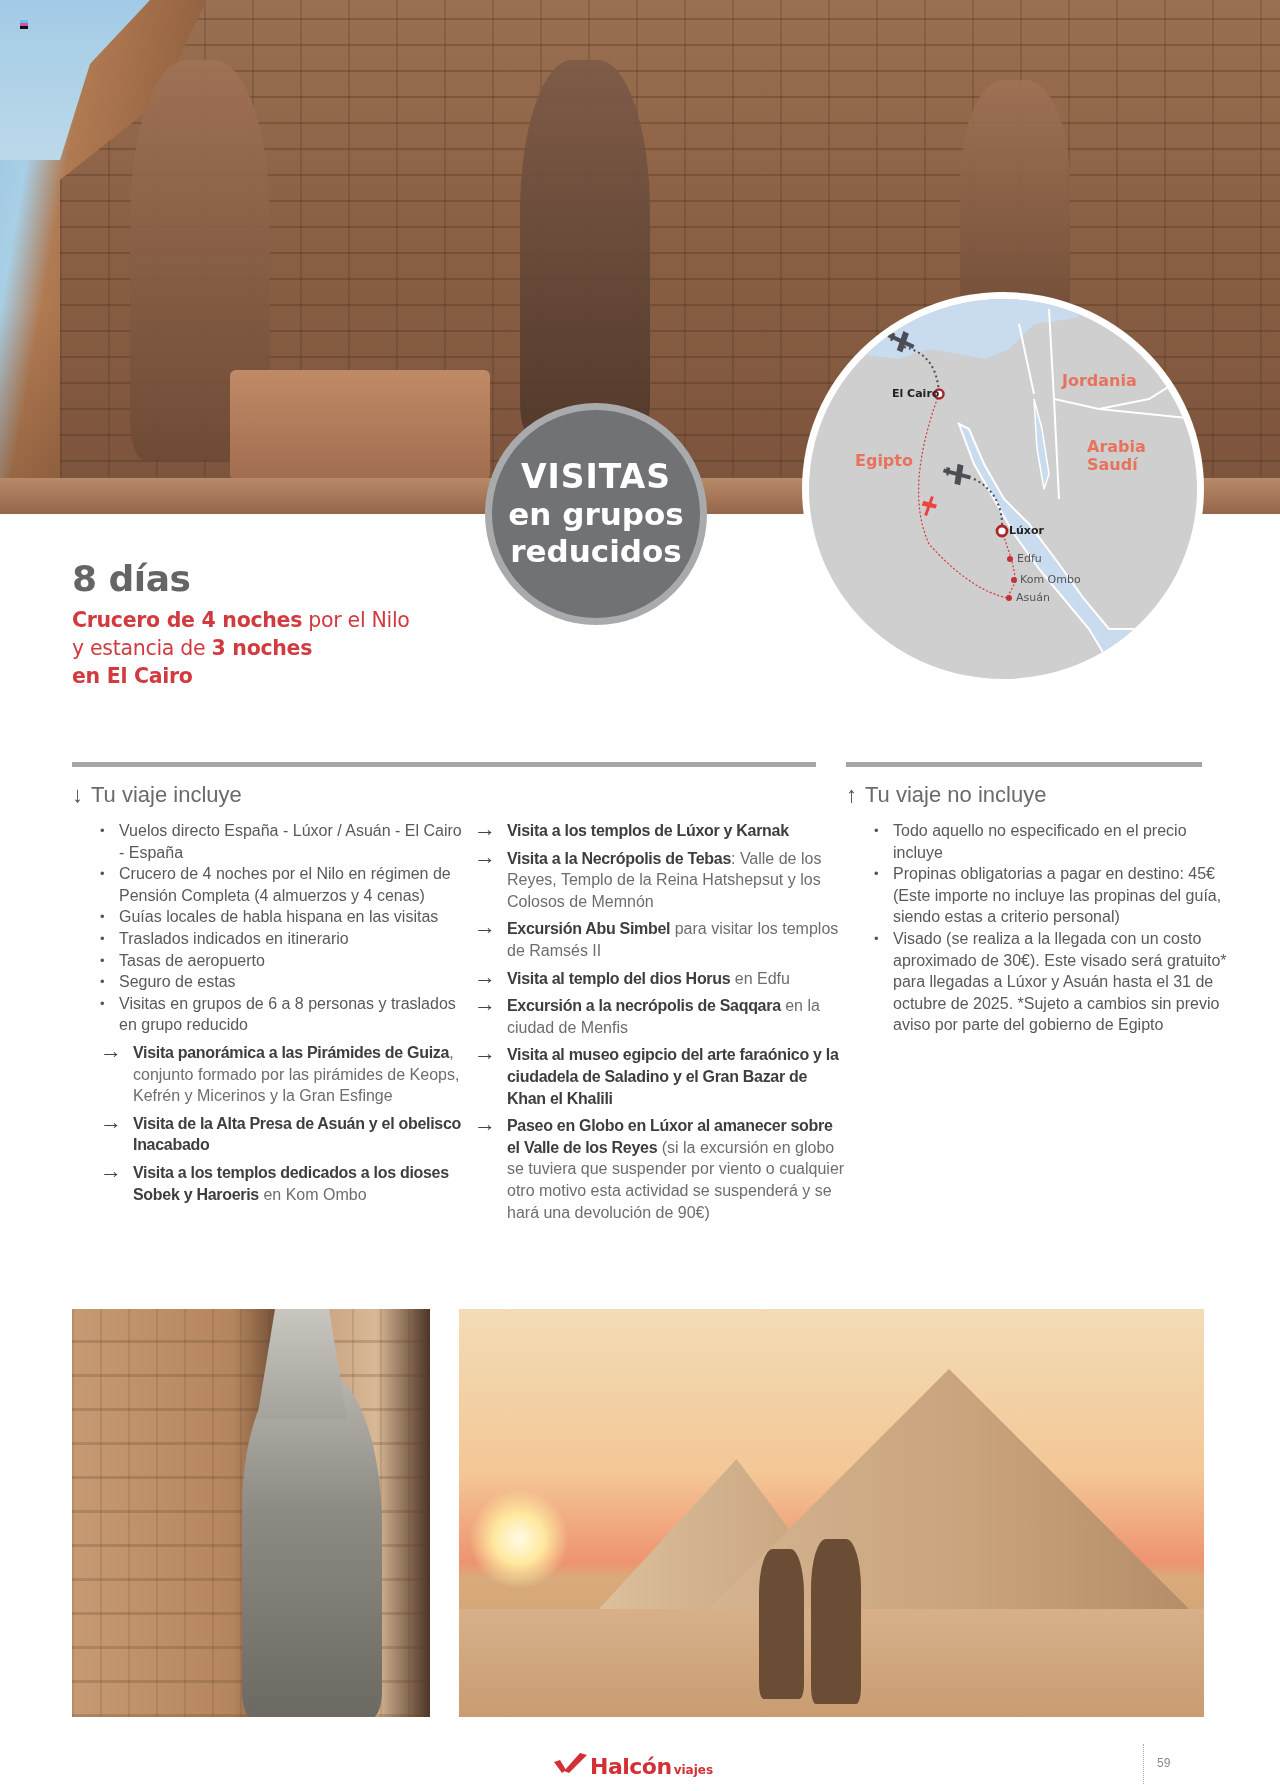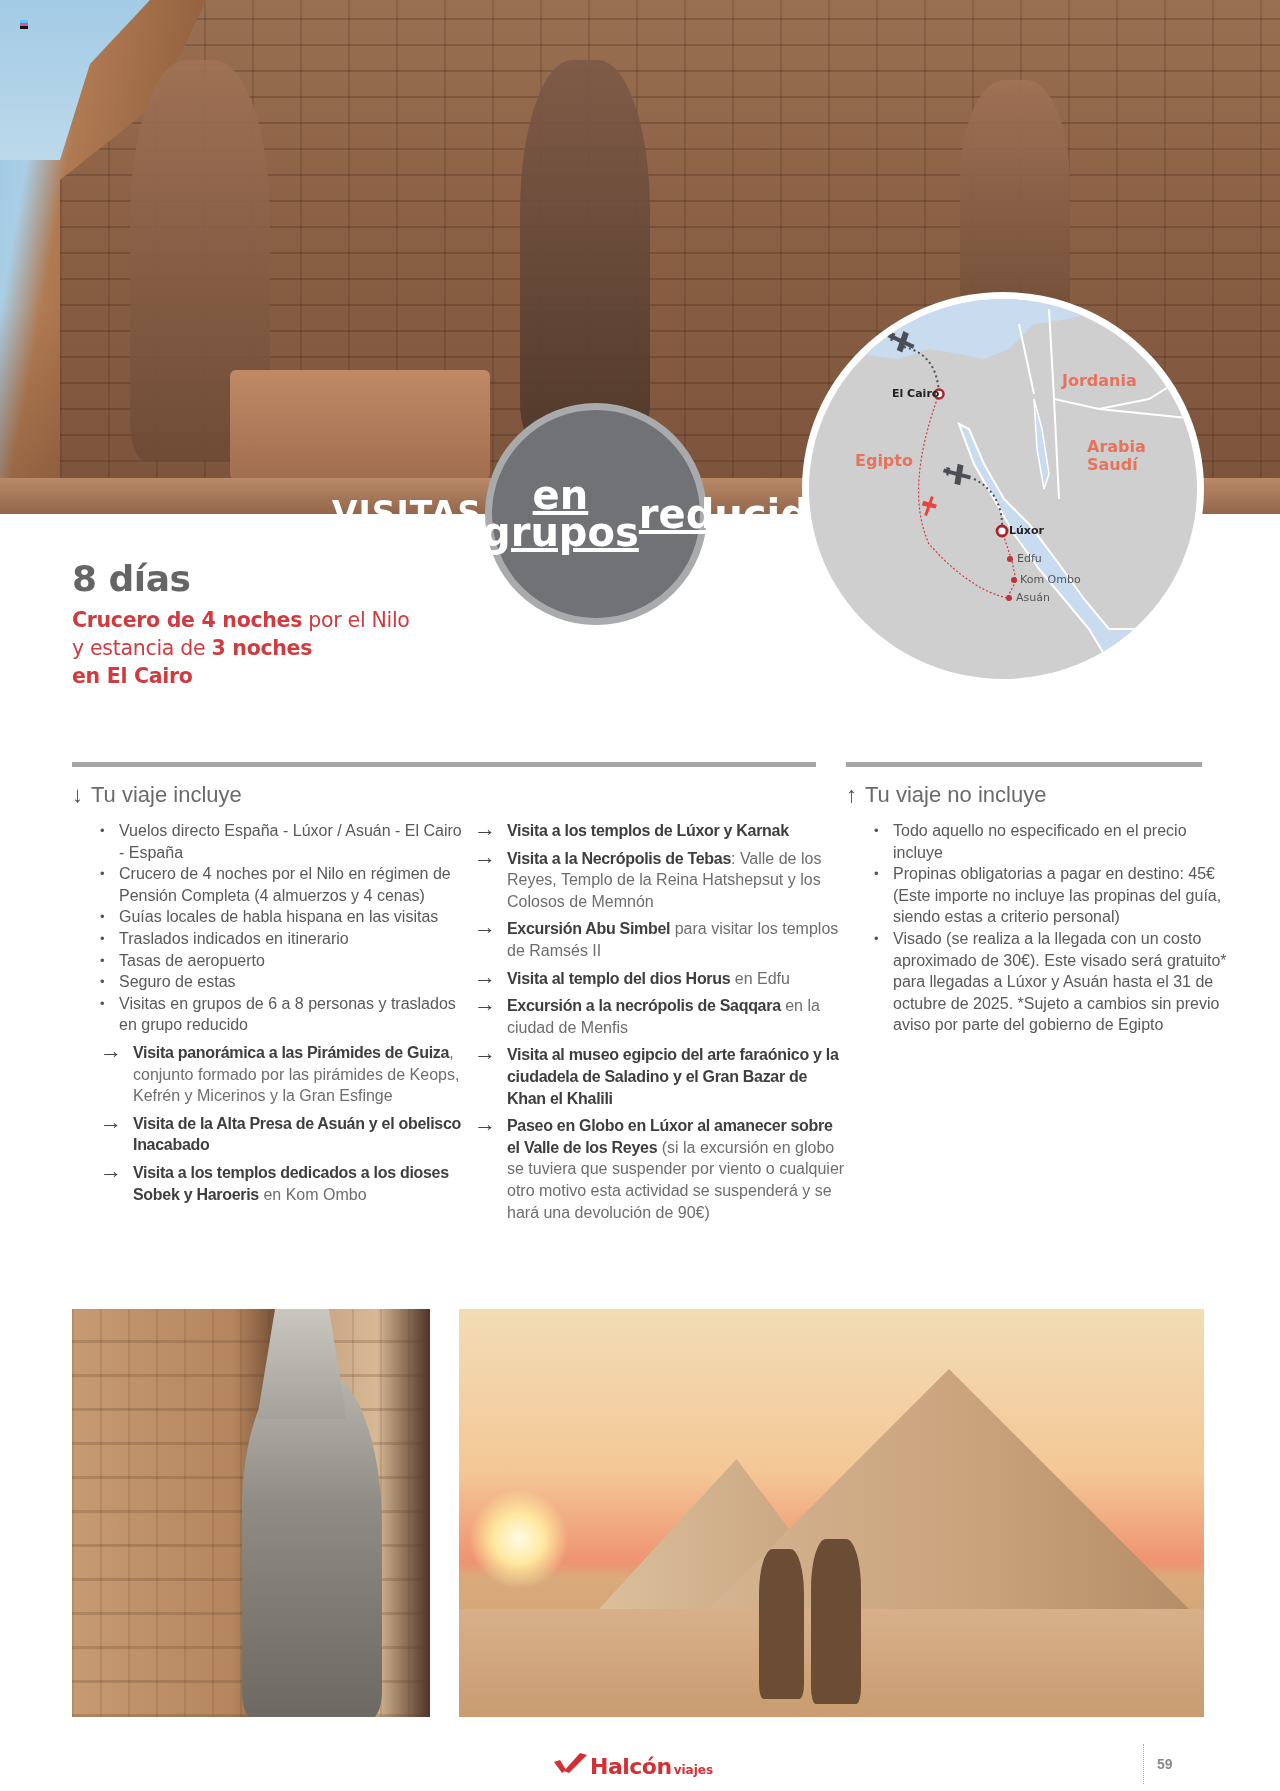--- a/index.html
+++ b/index.html
@@ -28,25 +28,25 @@
     .hero .statue.s3 { left:960px; top:80px; width:110px; height:260px; }
     .hero .base { position:absolute; left:230px; top:370px; width:260px; height:110px; background: linear-gradient(180deg,#c08a66,#a06d4f); border-radius: 6px; }
     .hero .ground { position:absolute; left:0; top:478px; width:1280px; height:36px; background: linear-gradient(180deg,#b98a69,#94664a); }
     .hero .flag { position:absolute; left:20px; top:20px; width:8px; height:9px;
       background: linear-gradient(180deg,#5fc3ee 0 33%, #e04bb0 33% 66%, #111 66% 100%); }
 
     
     .badge {
       position: absolute; left: 485px; top: 403px; width: 222px; height: 222px; border-radius: 50%;
       background: #717276; border: 7px solid #a9aaac; color: #fff;
-      display: flex; flex-direction: row; align-items: center; justify-content: center; text-align: center;
+      display: flex; flex-direction: column; align-items: center; justify-content: center; text-align: center;
       font-family: "DejaVu Sans", sans-serif; font-weight: bold;
     }
     .badge .l1 { font-size: 33px; letter-spacing: 1px; line-height: 38px; }
-    .badge .l2, .badge .l3 { font-size: 40px; line-height: 37px; text-decoration: underline; }
+    .badge .l2, .badge .l3 { font-size: 31px; line-height: 37px; }
 
     
     .map {
       position: absolute; left: 802px; top: 292px; width: 402px; height: 394px; border-radius: 50%;
       background: #fff; padding: 7px;
     }
     .map .inner { position: relative; width: 100%; height: 100%; border-radius: 50%; overflow: hidden; background: #cfcfd0; }
     .map svg { position: absolute; left: 0; top: 0; }
     .map .lbl { position: absolute; font-family: "DejaVu Sans", sans-serif; white-space: nowrap; }
     .map .country { color: #e8735d; font-weight: bold; font-size: 16px; }
@@ -99,21 +99,21 @@
     .photo-pyramids .camel { position:absolute; background:#6b4c35; border-radius: 30% 30% 10% 10%; }
     .photo-pyramids .c1 { left:300px; top:240px; width:45px; height:150px; }
     .photo-pyramids .c2 { left:352px; top:230px; width:50px; height:165px; }
 
     
     .logo { position: absolute; left: 552px; top: 1752px; display: flex; align-items: baseline; gap: 2px; }
     .logo .mark { width: 36px; height: 22px; position: relative; }
     .logo .name { font-family: "DejaVu Sans", sans-serif; font-weight: bold; font-size: 22px; color: #d42f34; letter-spacing: -0.5px; }
     .logo .sub { font-family: "DejaVu Sans", sans-serif; font-weight: bold; font-size: 12px; color: #d42f34; }
     .page-sep { position: absolute; left: 1143px; top: 1744px; width: 0; height: 40px; border-left: 1px dotted #aaa; }
-    .page-num { position: absolute; left: 1157px; top: 1756px; font-size: 14px; color: #8a8a8a; font-weight: bold; }
+    .page-num { position: absolute; left: 1157px; top: 1756px; font-size: 12px; color: #8a8a8a; }
   </style>
 </head>
 <body>
 
 <div class="hero">
   <div class="sky"></div>
   <div class="wall"></div>
   <div class="statue s1"></div>
   <div class="statue s2"></div>
   <div class="statue s3"></div>

